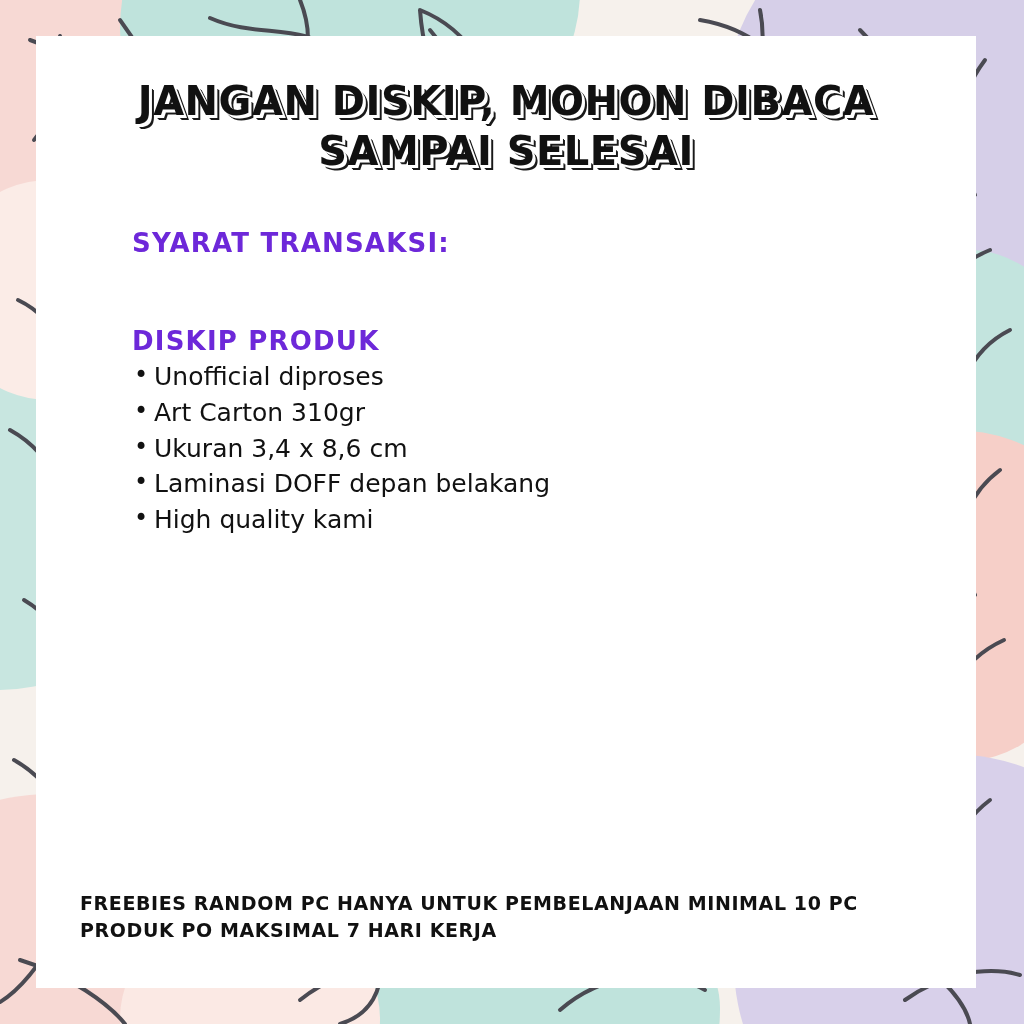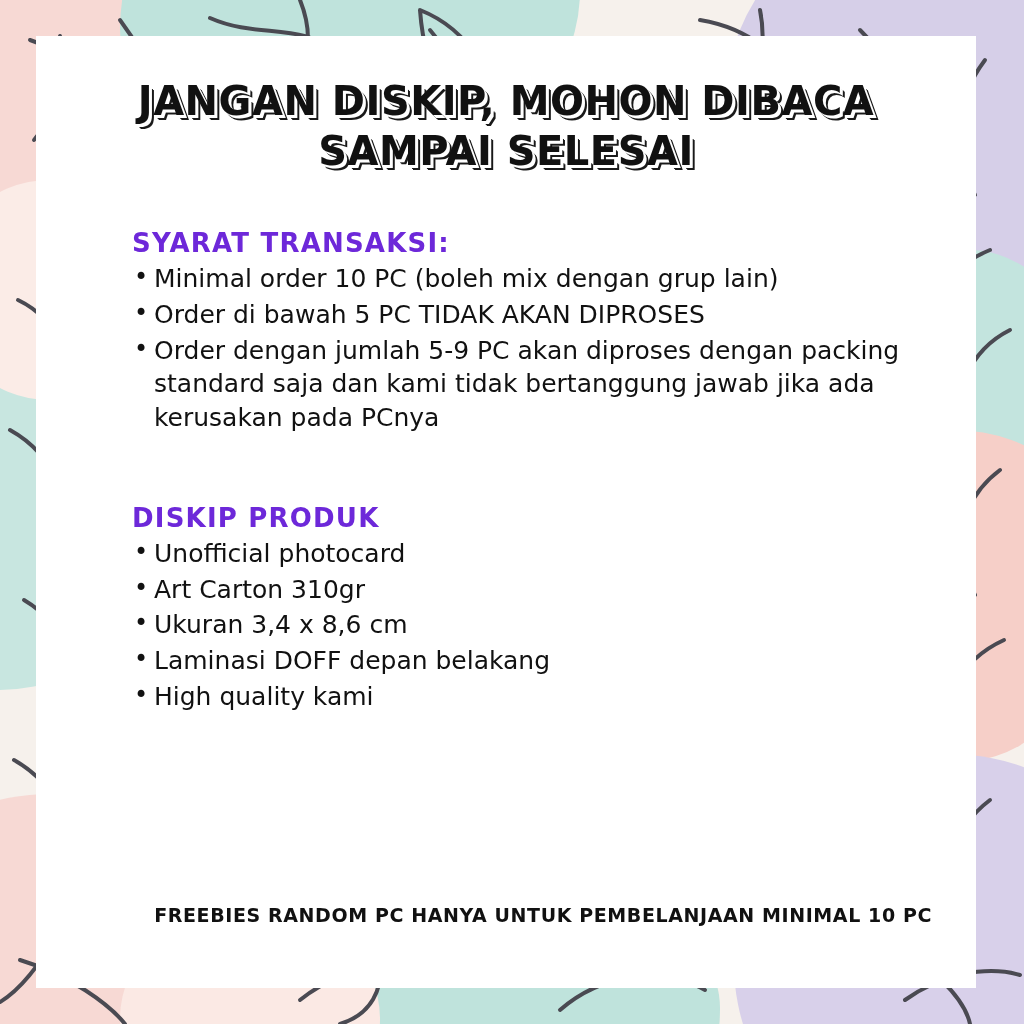--- a/index.html
+++ b/index.html
@@ -163,22 +163,22 @@
     font-size: 24px;
   }
 
   .blk-1 { margin-top: 52px; }
   .blk-2 { margin-top: 68px; }
 
   .footer {
     position: absolute;
     left: 44px;
     right: 44px;
-    bottom: 58px;
-    text-align: right;
+    bottom: 43px;
+    text-align: left;
     font-size: 19px;
     font-weight: bold;
     letter-spacing: 0.6px;
     line-height: 1.45;
     color: #111111;
   }
   .footer div { display: block; }
 </style>
 </head>
 <body>
@@ -251,36 +251,32 @@
 
   <div class="card">
 
     <div class="headline">
       <span class="line">JANGAN DISKIP, MOHON DIBACA</span>
       <span class="line">SAMPAI SELESAI</span>
     </div>
 
     <div class="section blk-1">
       <div class="section-title">SYARAT TRANSAKSI:</div>
-      <ul class="bullets">
-        <li>Minimal order 10 PC (boleh mix dengan grup lain)</li>
-        <li>Order di bawah 5 PC TIDAK AKAN DIPROSES</li>
-        <li>Order dengan jumlah 5-9 PC akan diproses dengan packing standard saja dan kami tidak bertanggung jawab jika ada kerusakan pada PCnya</li>
-      </ul>
     </div>
 
     <div class="section blk-2">
       <div class="section-title">DISKIP PRODUK</div>
       <ul class="bullets">
-        <li>Unofficial photocard</li>
+        <li>Unofficial diproses</li>
         <li>Art Carton 310gr</li>
         <li>Ukuran 3,4 x 8,6 cm</li>
         <li>Laminasi DOFF depan belakang</li>
         <li>High quality kami</li>
       </ul>
     </div>
 
     <div class="footer">
       <div>FREEBIES RANDOM PC HANYA UNTUK PEMBELANJAAN MINIMAL 10 PC</div>
+      <div>PRODUK PO MAKSIMAL 7 HARI KERJA</div>
     </div>
 
   </div>
 </div>
 
 </body></html>

